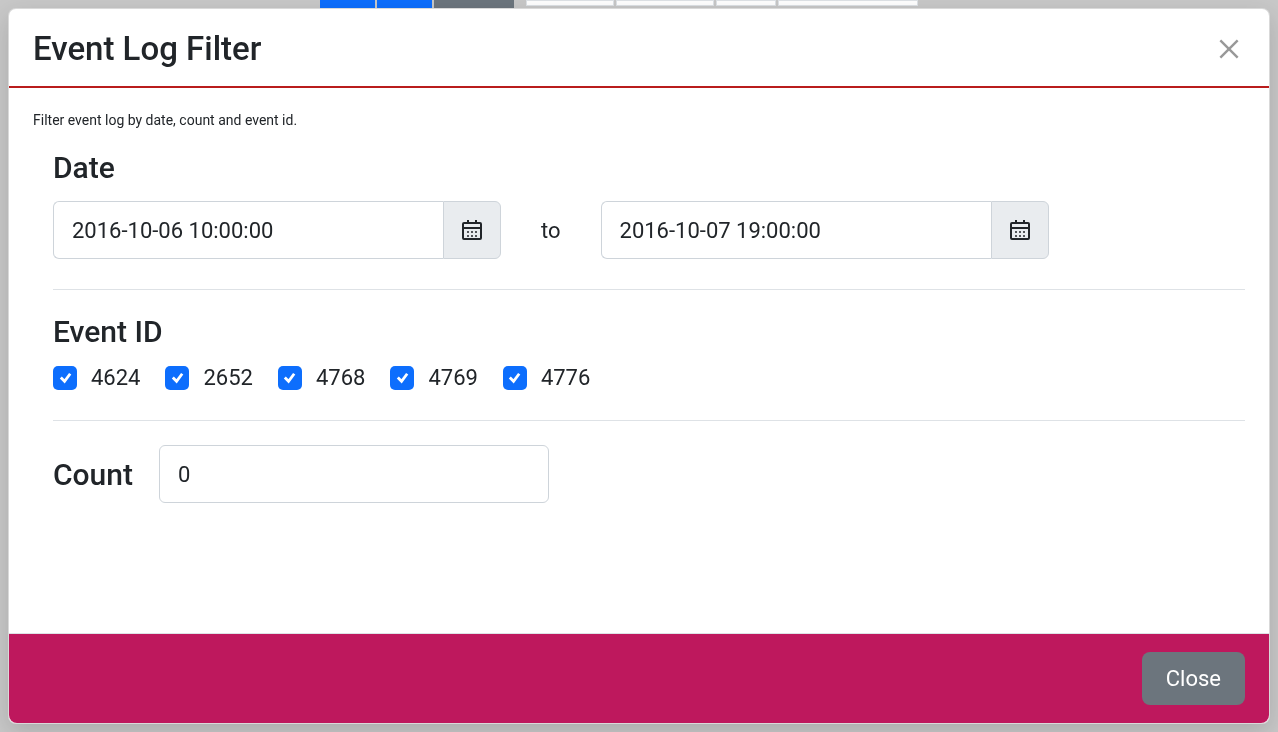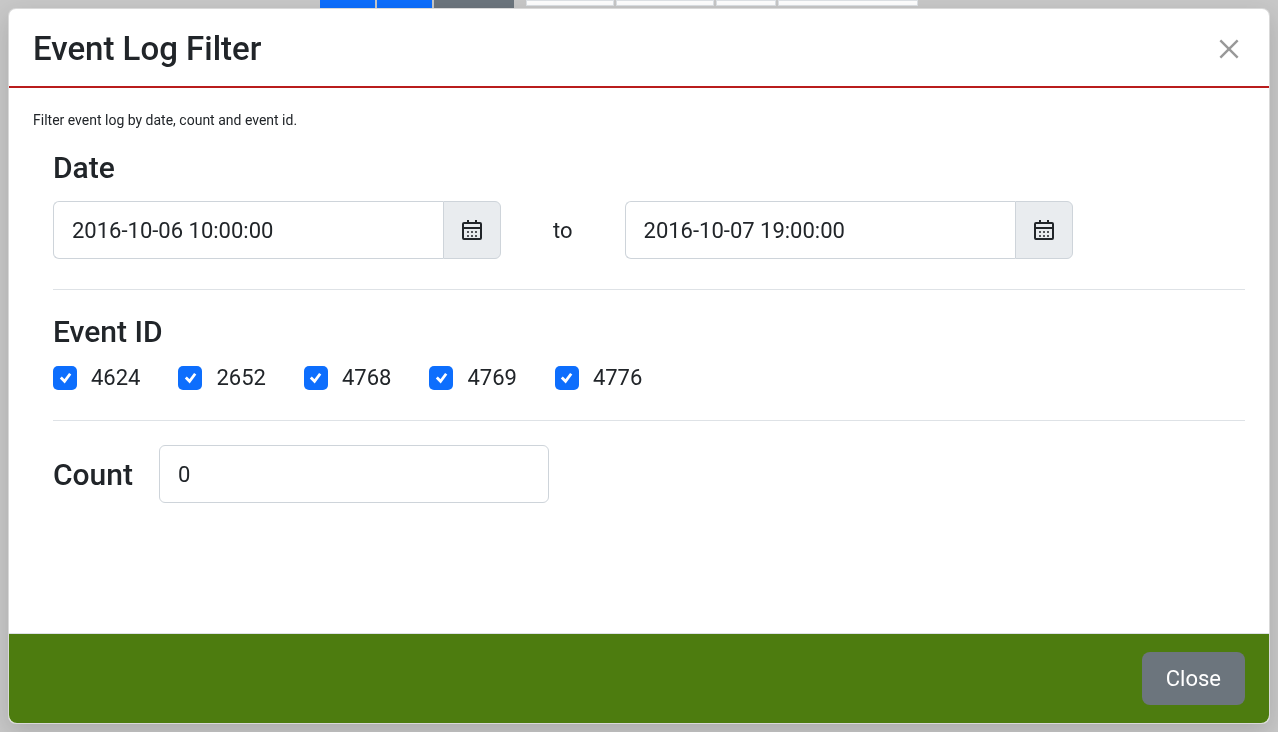--- a/index.html
+++ b/index.html
@@ -90,21 +90,21 @@
       padding-left: 20px;
     }
     .section-title {
       font-size: 30px;
       font-weight: 500;
       color: #212529;
       margin-bottom: 16px;
     }
     .date-row {
       display: flex;
-      gap: 12px;
+      gap: 0;
     }
     .date-input-group {
       display: flex;
       width: 448px;
     }
     .date-input {
       flex: 1;
       height: 58px;
       border: 1px solid #ced4da;
       border-right: none;
@@ -136,21 +136,21 @@
       padding: 0 40px;
       align-self: center;
     }
     .divider {
       border: none;
       border-top: 1px solid #dee2e6;
       margin: 30px 0 24px 0;
     }
     .checkbox-row {
       display: flex;
-      gap: 38px;
+      gap: 25px;
       align-items: flex-end;
       margin-top: 14px;
     }
     .checkbox-item {
       display: flex;
       align-items: center;
       gap: 14px;
     }
     .checkbox {
       width: 24px;
@@ -191,21 +191,21 @@
       font-size: 22px;
       color: #212529;
       font-family: inherit;
       outline: none;
     }
     .modal-footer {
       border-top: 1px solid #dee2e6;
       padding: 18px 24px;
       display: flex;
       justify-content: flex-end;
-      background: #4d7c0f;
+      background: #be185d;
       border-radius: 0 0 8px 8px;
     }
     .close-footer-btn {
       background: #6c757d;
       color: #fff;
       border: none;
       border-radius: 8px;
       padding: 14px 24px;
       font-size: 22px;
       font-family: inherit;

